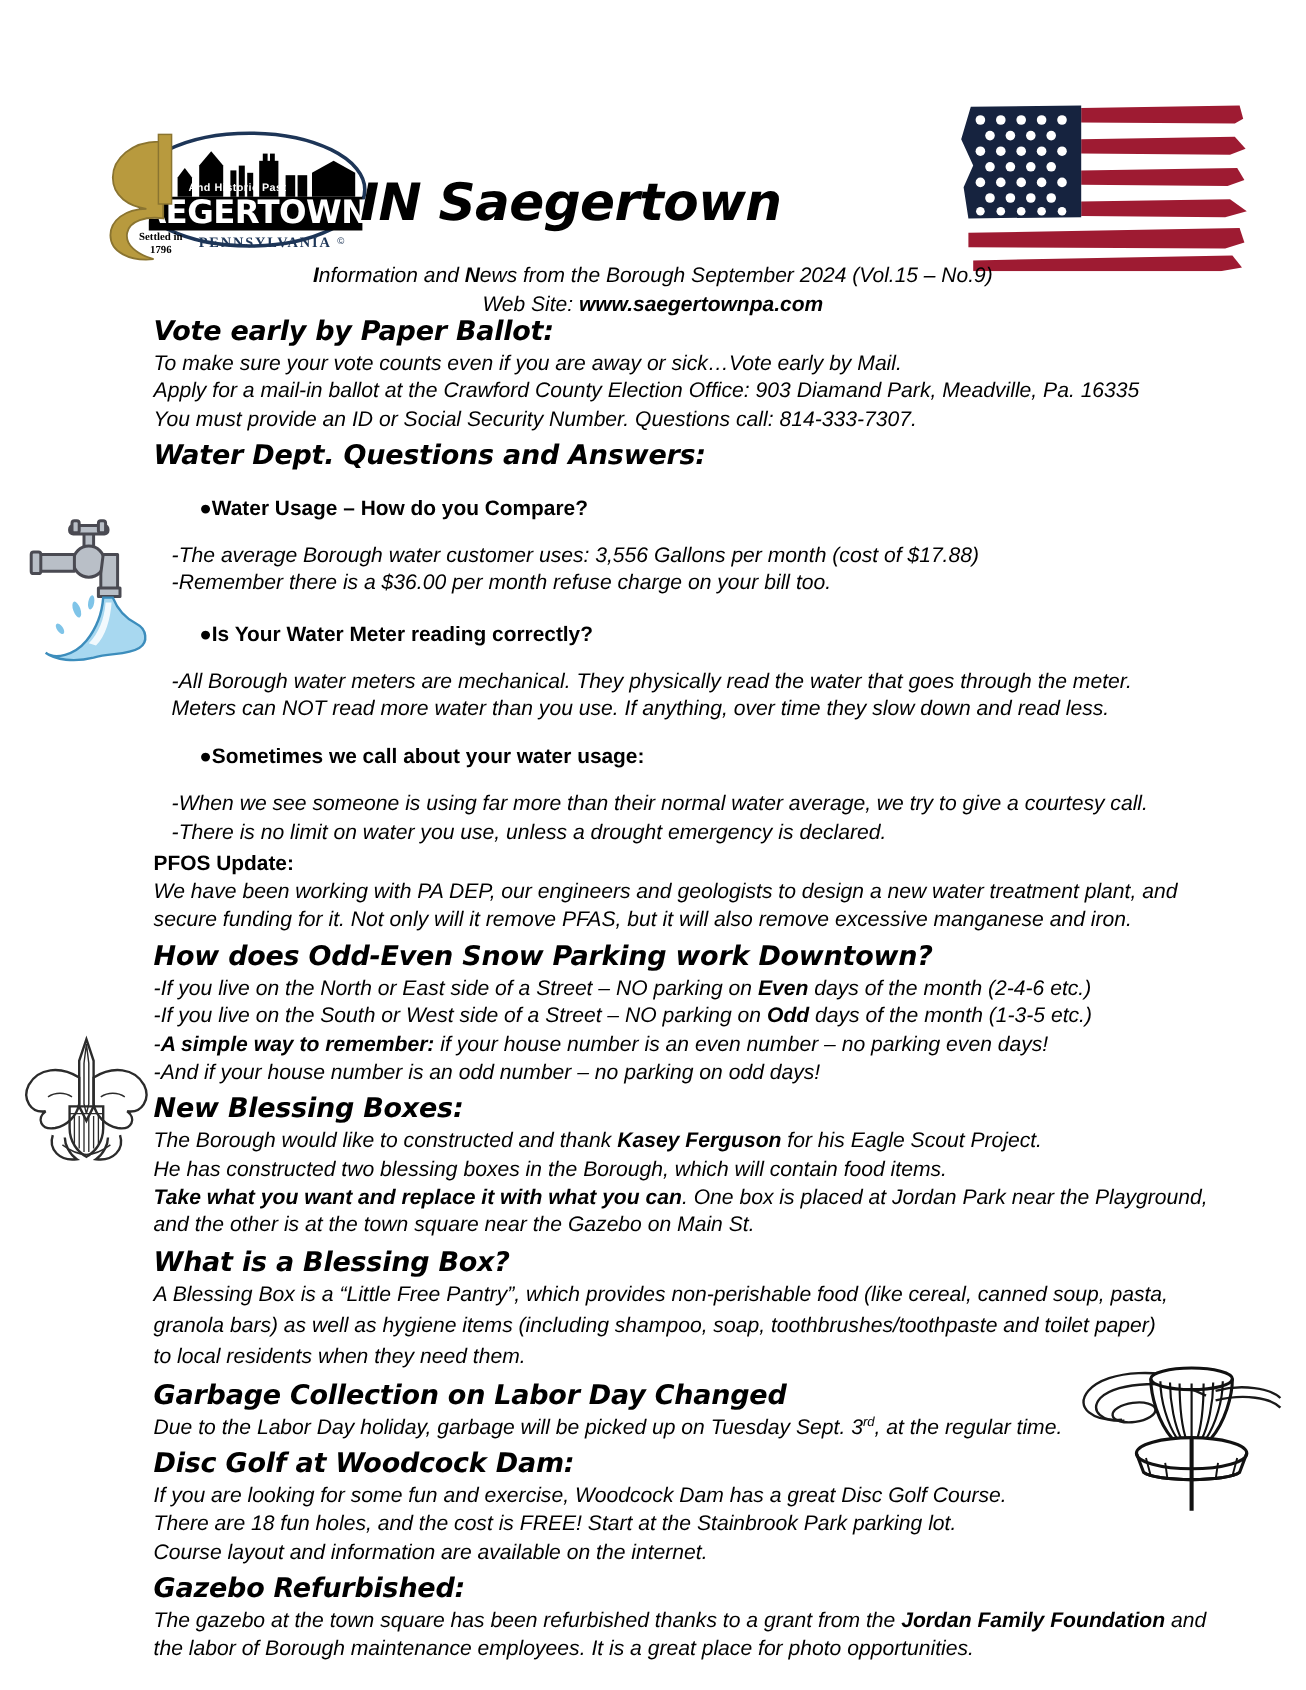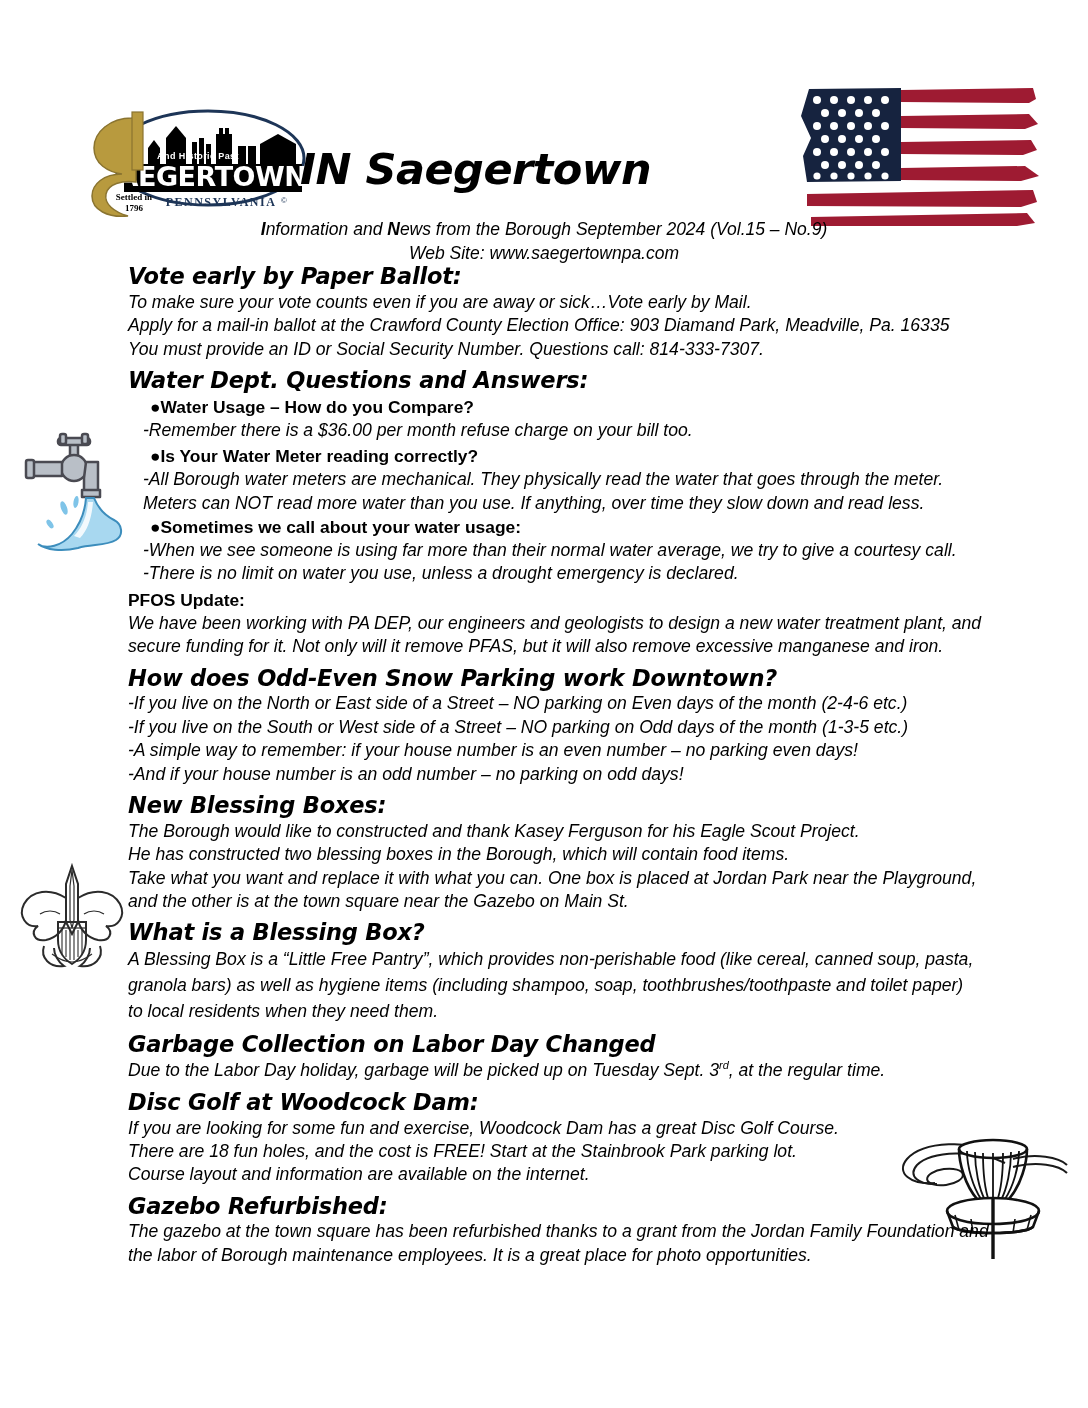--- a/index.html
+++ b/index.html
@@ -93,36 +93,36 @@
     white-space: nowrap;
   }
   p.wrap {
     margin: 0;
     font-style: italic;
     font-size: 17.6px;
     line-height: 1.47;
   }
   p.indent2 { padding-left: 15px; }
   .bullet-head {
-    margin: 0;
+    margin: 16px;
     padding-left: 22px;
     font-weight: bold;
     font-size: 17.4px;
     font-style: normal;
     line-height: 1.38;
     white-space: nowrap;
   }
   .subhead {
     margin: 0;
     font-weight: bold;
     font-size: 17.4px;
     font-style: normal;
     line-height: 1.38;
   }
-  b, .bi { font-weight: normal; }
+  b, .bi { font-weight: bold; }
   .gap-sm { height: 5px; }
   .gap-xs { height: 2px; }
   sup { font-size: 0.62em; vertical-align: super; }
 
   
   .faucet {
     position: absolute;
     left: 22px;
     top: 432px;
     width: 112px;
@@ -332,20 +332,21 @@
 
   <h2 class="sec">Vote early by Paper Ballot:</h2>
   <p class="line">To make sure your vote counts even if you are away or sick…Vote early by Mail.</p>
   <p class="line">Apply for a mail-in ballot at the Crawford County Election Office: 903 Diamand Park, Meadville, Pa. 16335</p>
   <p class="line">You must provide an ID or Social Security Number. Questions call: 814-333-7307.</p>
 
   <div class="gap-sm"></div>
 
   <h2 class="sec">Water Dept. Questions and Answers:</h2>
   <p class="bullet-head"><span>●</span><span>Water Usage – How do you Compare?</span></p>
+  <p class="line indent2">-The average Borough water customer uses: 3,556 Gallons per month (cost of $17.88)</p>
   <p class="line indent2">-Remember there is a $36.00 per month refuse charge on your bill too.</p>
   <div class="gap-xs"></div>
   <p class="bullet-head"><span>●</span><span>Is Your Water Meter reading correctly?</span></p>
   <p class="line indent2"> -All Borough water meters are mechanical. They physically read the water that goes through the meter.</p>
   <p class="line indent2">Meters can NOT read more water than you use. If anything, over time they slow down and read less.</p>
   <p class="bullet-head"><span>●</span><span>Sometimes we call about your water usage:</span></p>
   <p class="line indent2">-When we see someone is using far more than their normal water average, we try to give a courtesy call.</p>
   <p class="line indent2">-There is no limit on water you use, unless a drought emergency is declared.</p>
 
   <div class="gap-xs"></div>

